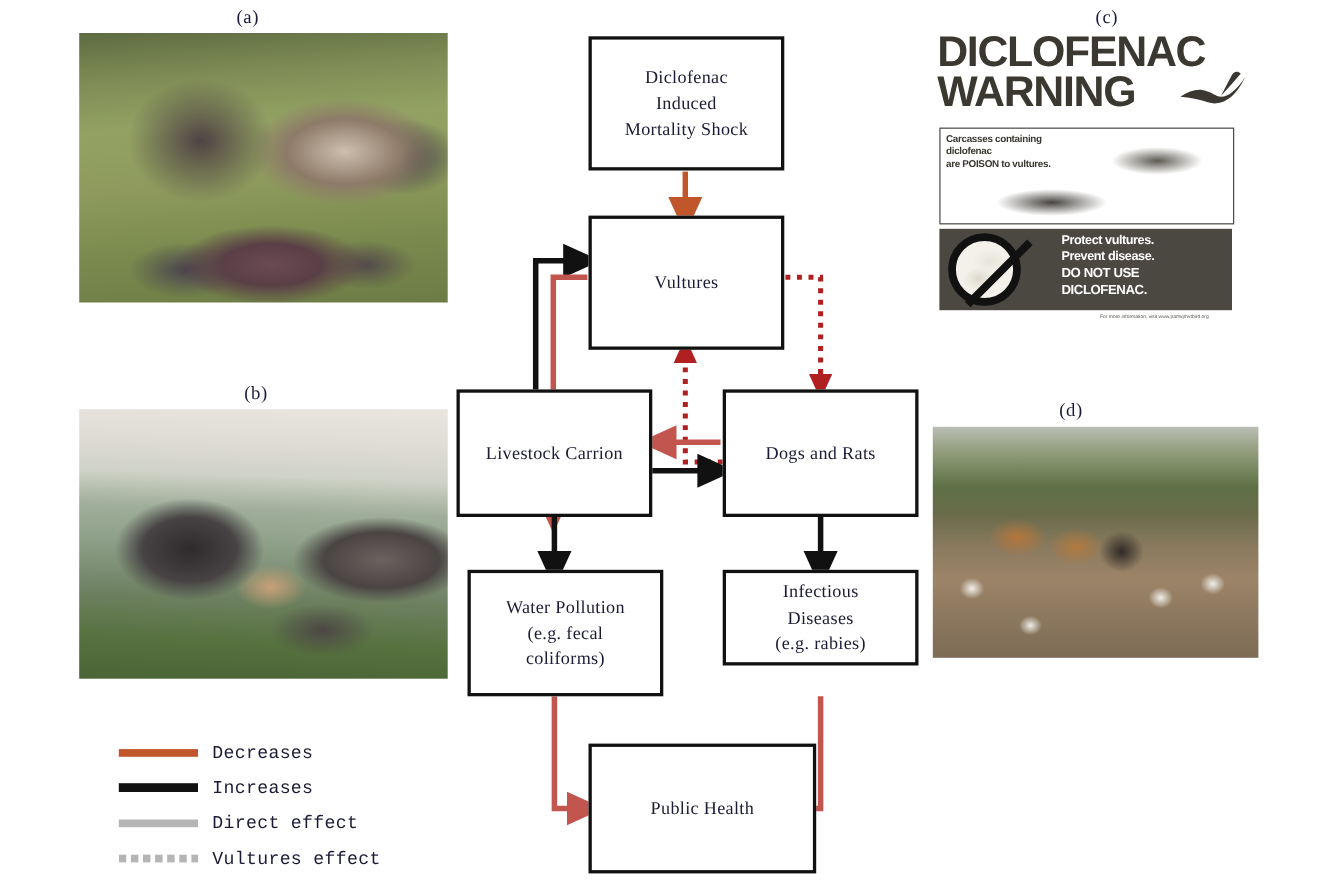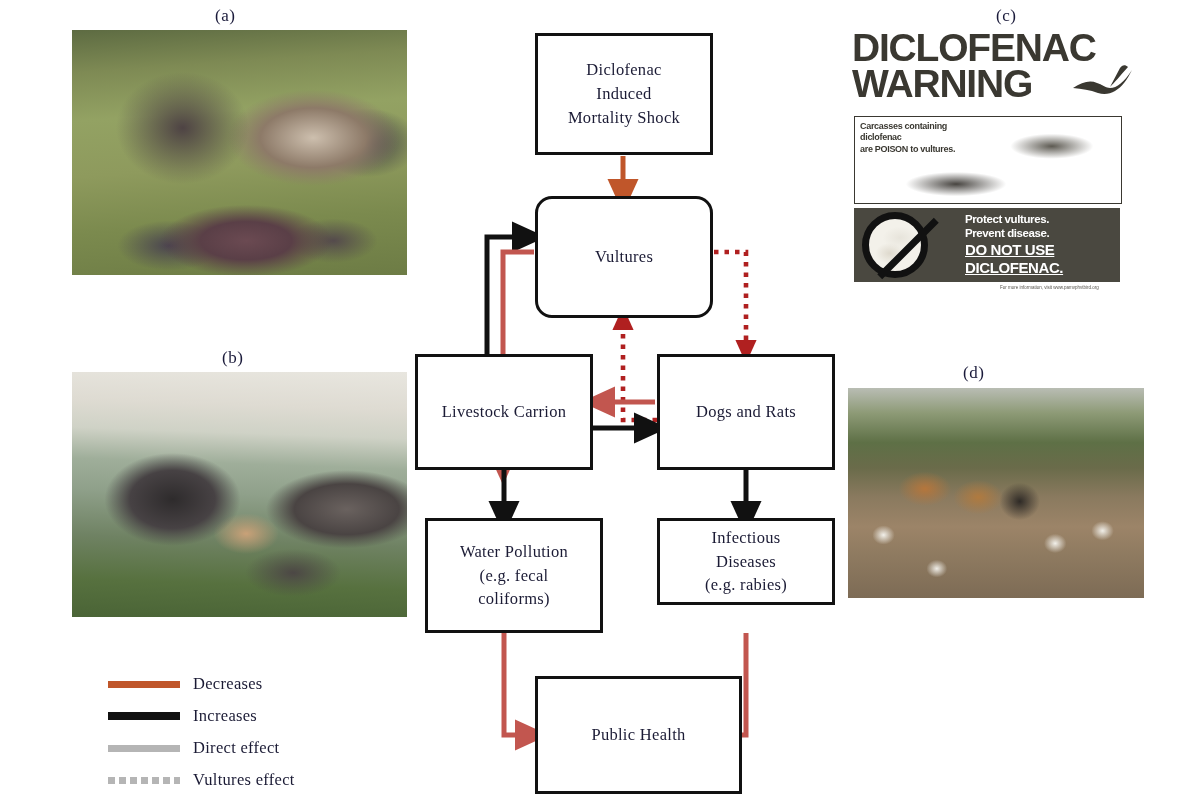--- a/index.html
+++ b/index.html
@@ -157,25 +157,24 @@
     color: #ffffff;
     font-family: "Liberation Sans", "DejaVu Sans", sans-serif;
     letter-spacing: -0.4px;
   }
   .poster-msg .l1 {
     font-size: 11.5px;
     font-weight: bold;
     line-height: 1.18;
   }
   .poster-msg .l2 {
-    font-size: 15px;
+    font-size: 12px;
     font-weight: bold;
     line-height: 1.06;
     margin-top: 2px;
-    text-decoration: underline;
   }
   .poster-foot {
     position: absolute;
     left: 150px;
     top: 255px;
     font-family: "Liberation Sans", "DejaVu Sans", sans-serif;
     font-size: 4.5px;
     color: #55524b;
     letter-spacing: 0px;
   }
@@ -231,21 +230,21 @@
   .sw-decrease { background: #c0562a; }
   .sw-increase { background: #111111; height: 8px; }
   .sw-direct   { background: #b5b5b5; height: 7px; }
   .sw-indirect {
     height: 7px;
     background-image: linear-gradient(to right, #b5b5b5 0 7px, rgba(0,0,0,0) 7px 11px);
     background-size: 11px 7px;
     background-repeat: repeat-x;
   }
   .legend-label {
-    font-family: Liberation Serif, serif;
+    font-family: Liberation Mono, monospace;
     font-size: 16.5px;
     color: #1b1b35;
     letter-spacing: 0.3px;
     white-space: nowrap;
   }
 </style>
 </head>
 <body>
 
 <div id="figure">
@@ -329,21 +328,21 @@
 
     <path d="M746,633 L746,735 L717,735" stroke="#c2564f" stroke-width="5" fill="none" marker-end="url(#ah-salmon)"></path>
   </svg>
 
   <div class="node" style="left:535px; top:33px; width:178px; height:122px;">
     <span>Diclofenac
 Induced
 Mortality Shock</span>
   </div>
 
-  <div class="node" style="left:535px; top:196px; width:178px; height:122px;border-radius:17px;">
+  <div class="node" style="left:535px; top:196px; width:178px; height:122px;">
     <span>Vultures</span>
   </div>
 
   <div class="node" style="left:415px; top:354px; width:178px; height:116px;">
     <span>Livestock Carrion</span>
   </div>
 
   <div class="node" style="left:657px; top:354px; width:178px; height:116px;">
     <span>Dogs and Rats</span>
   </div>

